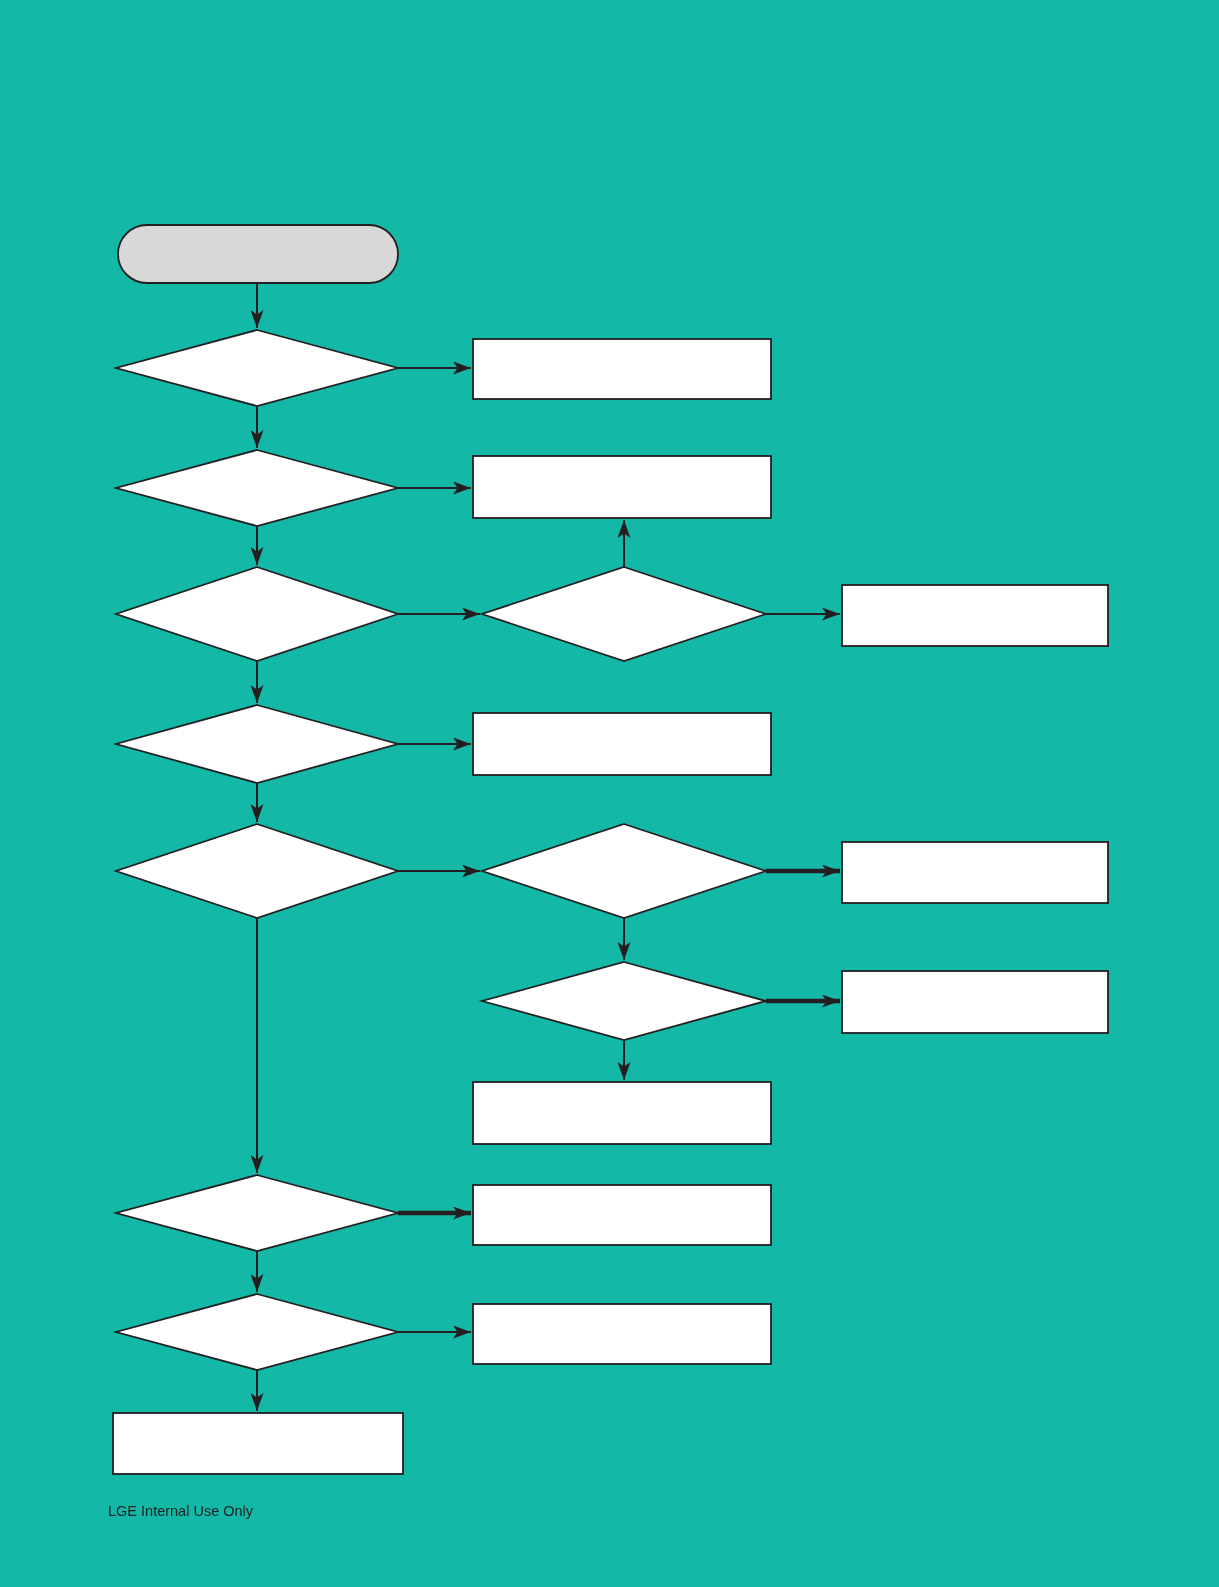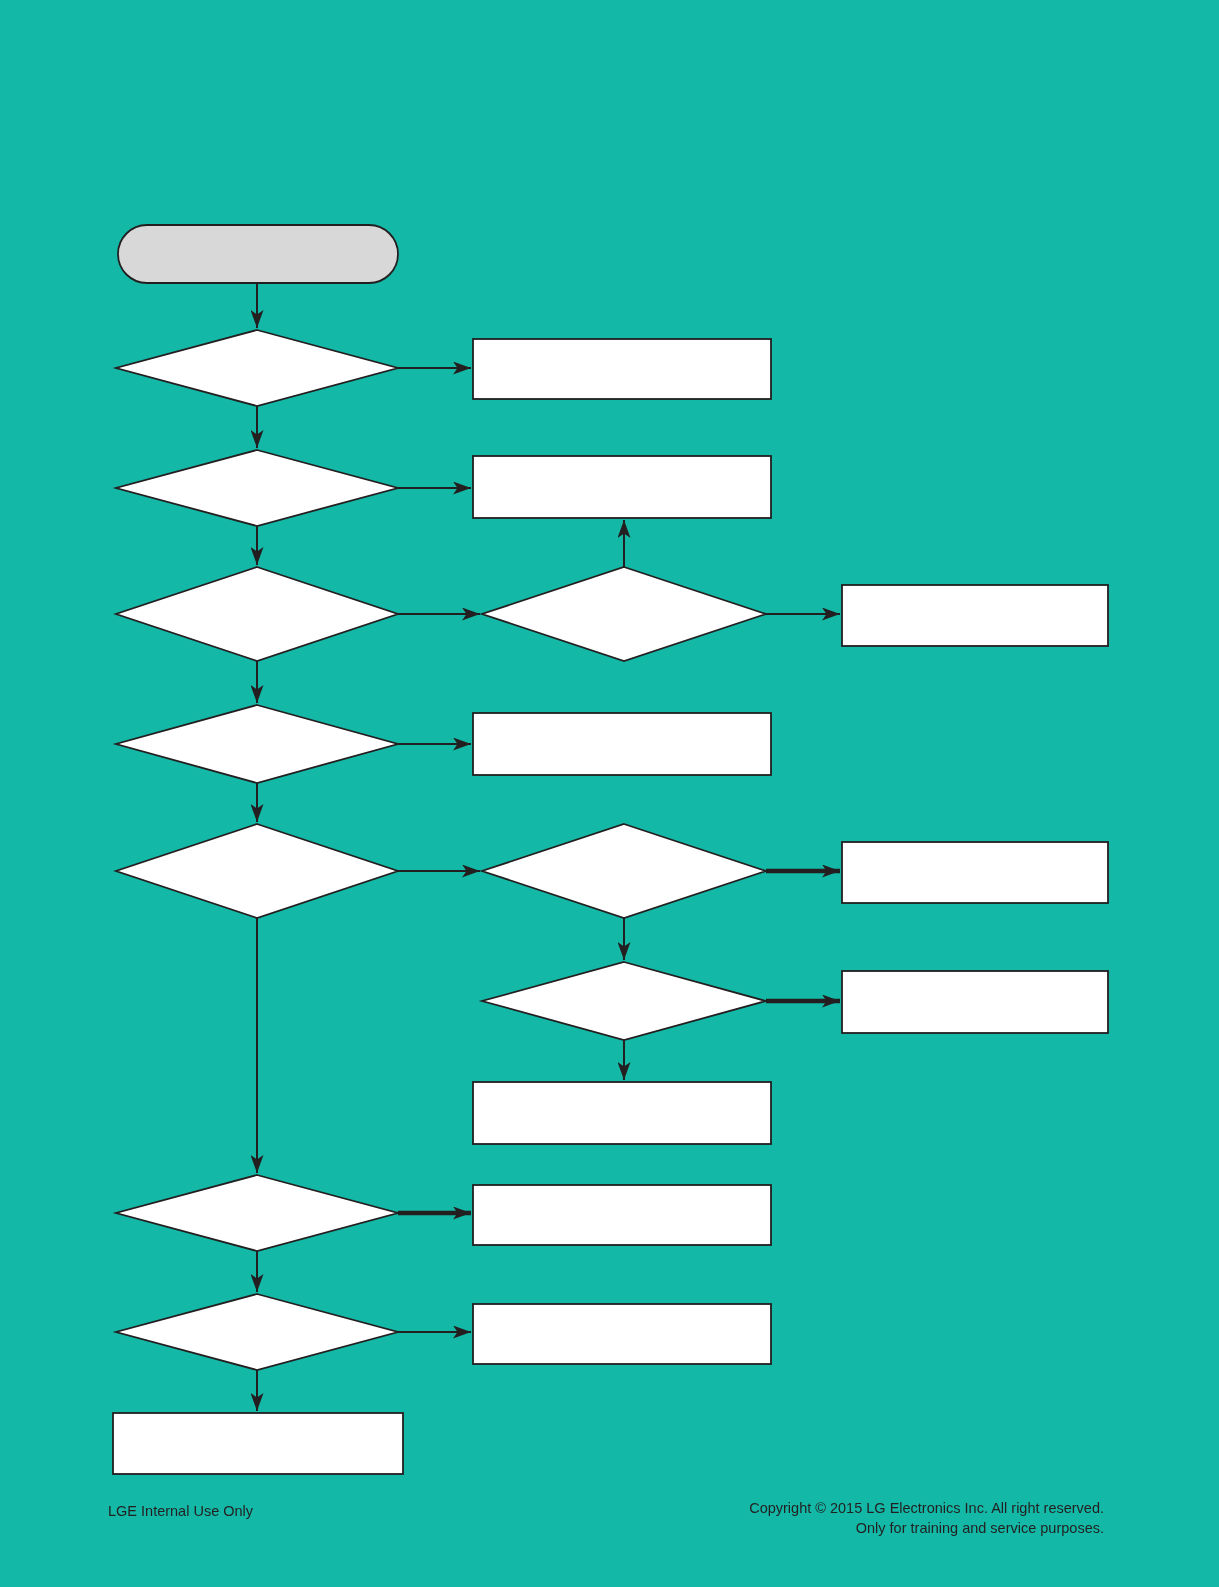--- a/index.html
+++ b/index.html
@@ -97,18 +97,14 @@
         <rect x="842" y="971" width="266" height="62" fill="#ffffff" stroke="#231f20" stroke-width="1.8"></rect>
         <rect x="473" y="1082" width="298" height="62" fill="#ffffff" stroke="#231f20" stroke-width="1.8"></rect>
         <rect x="473" y="1185" width="298" height="60" fill="#ffffff" stroke="#231f20" stroke-width="1.8"></rect>
         <rect x="473" y="1304" width="298" height="60" fill="#ffffff" stroke="#231f20" stroke-width="1.8"></rect>
         <rect x="113" y="1413" width="290" height="61" fill="#ffffff" stroke="#231f20" stroke-width="1.8"></rect>
       </g>
   </svg>
 
   <div class="footer-left">LGE Internal Use Only</div>
 
-  <div class="footer-right">
-    <div>Copyright © 2015 LG Electronics Inc. All right reserved.</div>
-    <div>Only for training and service purposes.</div>
-  </div>
 
 </div>
 
 </body></html>

